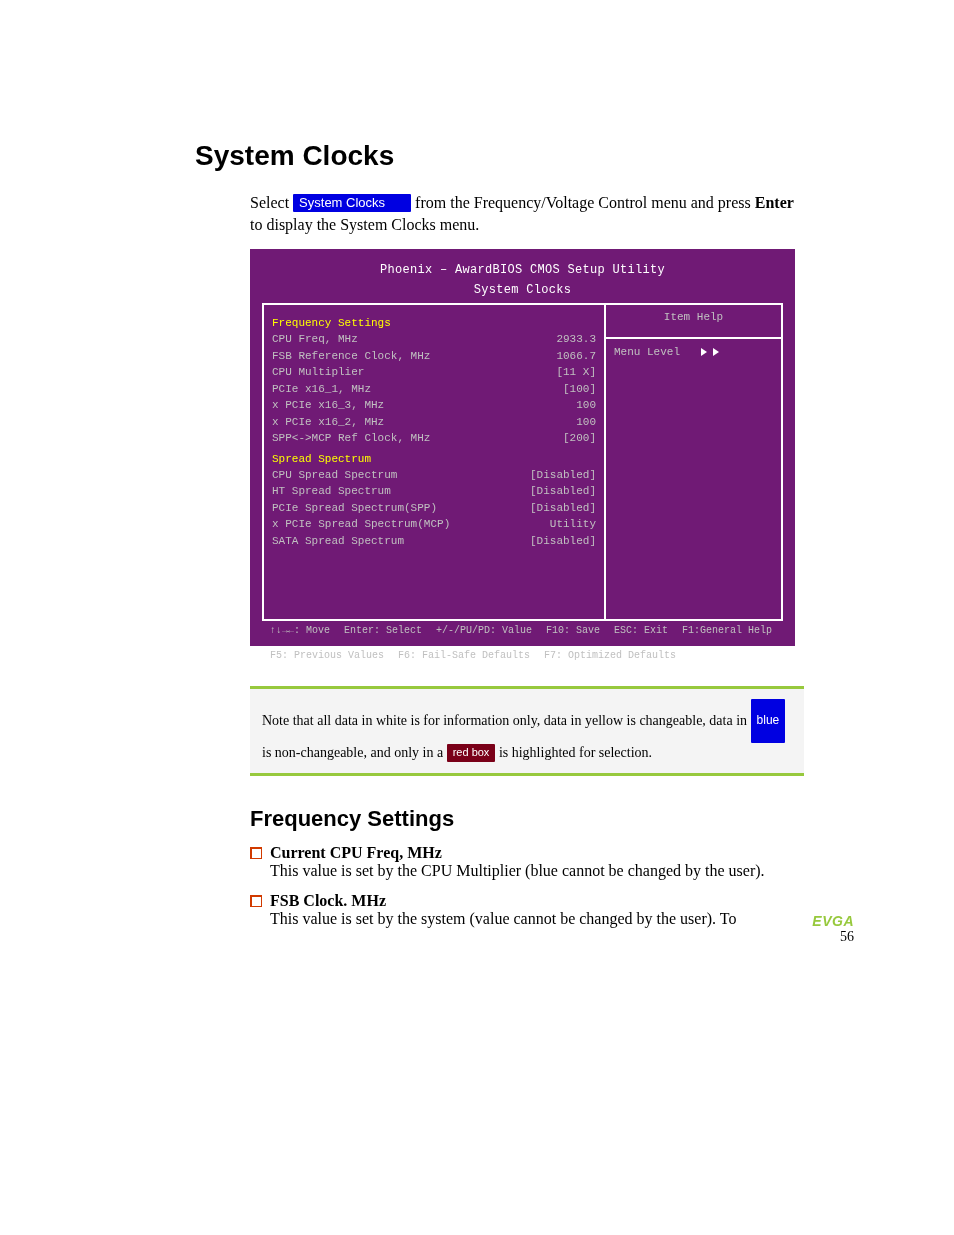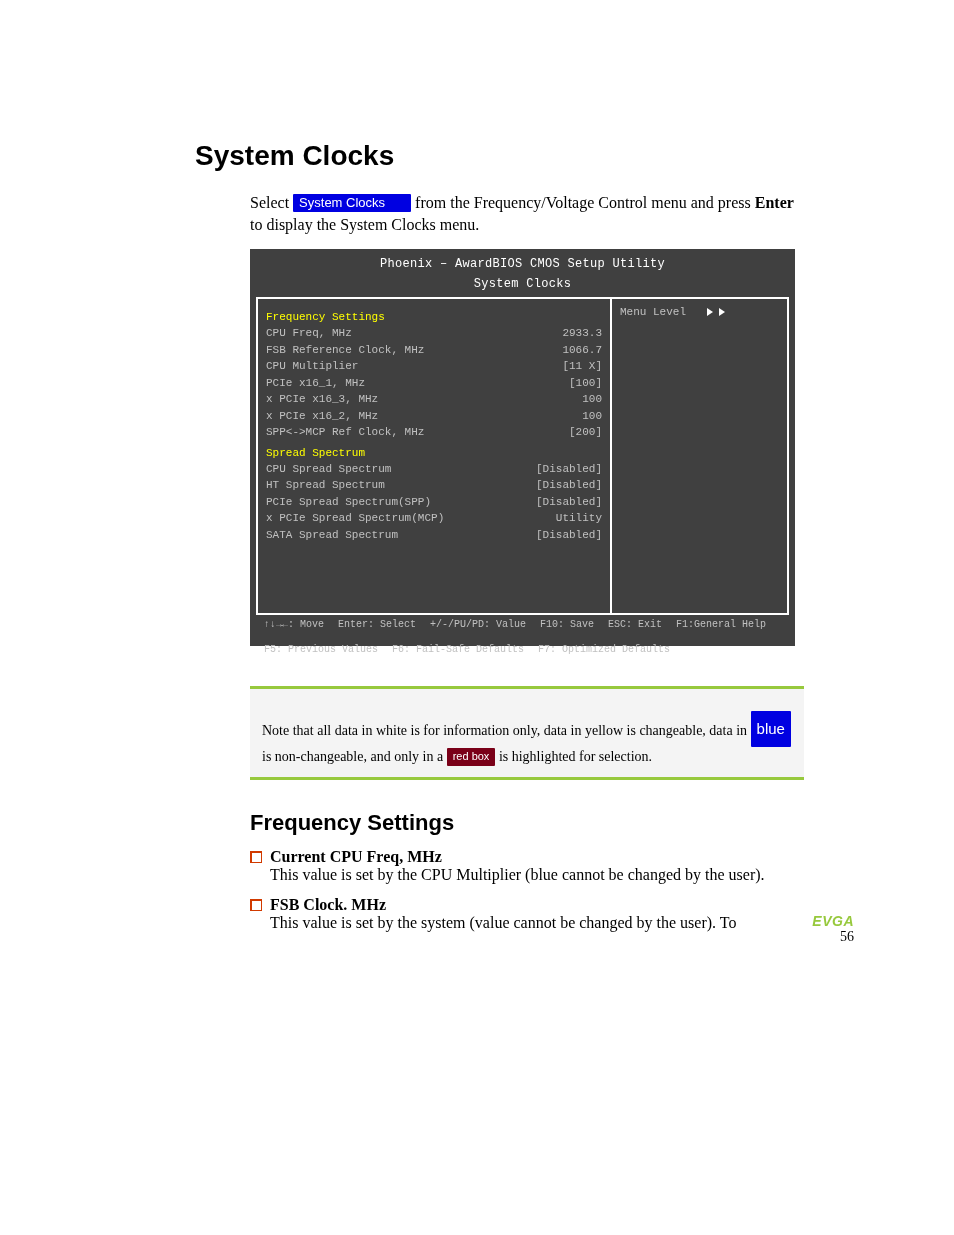--- a/index.html
+++ b/index.html
@@ -47,23 +47,23 @@
     font-family: Arial, sans-serif;
     font-size: 13px;
     vertical-align: 1px;
     line-height: 18px;
     height: 18px;
     width: 118px;
   }
   
   .bios-box {
     margin: 14px 0 40px 55px;
-    background: #404040;
-    color: #fff;
-    padding: 6px;
+    background: #701a75;
+    color: #fff;
+    padding: 12px;
     font-family: "Courier New", monospace;
     font-size: 11px;
     border: 0;
     width: 545px;
     height: 397px;
     position: relative;
   }
   .bios-title-row {
     text-align: center;
     color: #fff;
@@ -140,25 +140,24 @@
     background: #f4f4f4;
     padding: 10px 12px;
     font-size: 14px;
     line-height: 1.45;
   }
   .note-box .blue-chip {
     display: inline-block;
     background: #0000e1;
     color: #fff;
     font-family: Arial, sans-serif;
-    font-size: 15px;
-    padding: 7px 6px;
+    font-size: 12px;
+    padding: 13px 6px;
     border-radius: 1px;
     vertical-align: 1px;
-    margin-top: 12px;
   }
   .note-box .red-chip {
     display: inline-block;
     background: #7a0018;
     color: #fff;
     font-family: Arial, sans-serif;
     font-size: 11px;
     padding: 1px 6px;
     border-radius: 1px;
     vertical-align: 1px;
@@ -278,20 +277,21 @@
           <div class="bios-row">
               <span class="label">x PCIe Spread Spectrum(MCP)</span>
               <span class="value">Utility</span>
             </div>
           <div class="bios-row">
               <span class="label">SATA  Spread Spectrum</span>
               <span class="value">[Disabled]</span>
             </div>
         </div>
         <div class="bios-right">
+          <div class="bios-right-block1">Item Help</div>
           <div class="bios-right-block2">
             <div class="help-row">
               <span>Menu Level</span>
               &nbsp;&nbsp;
               <span class="help-tri"></span>
               <span class="help-tri"></span>
             </div>
           </div>
         </div>
       </div>

